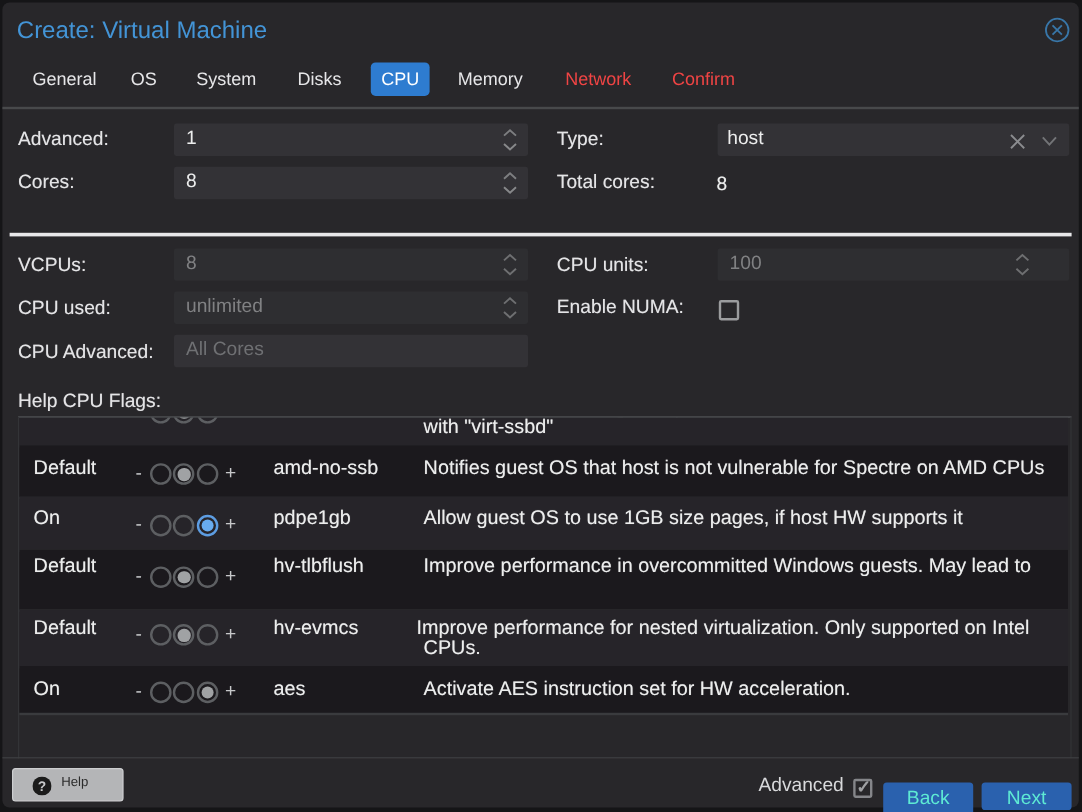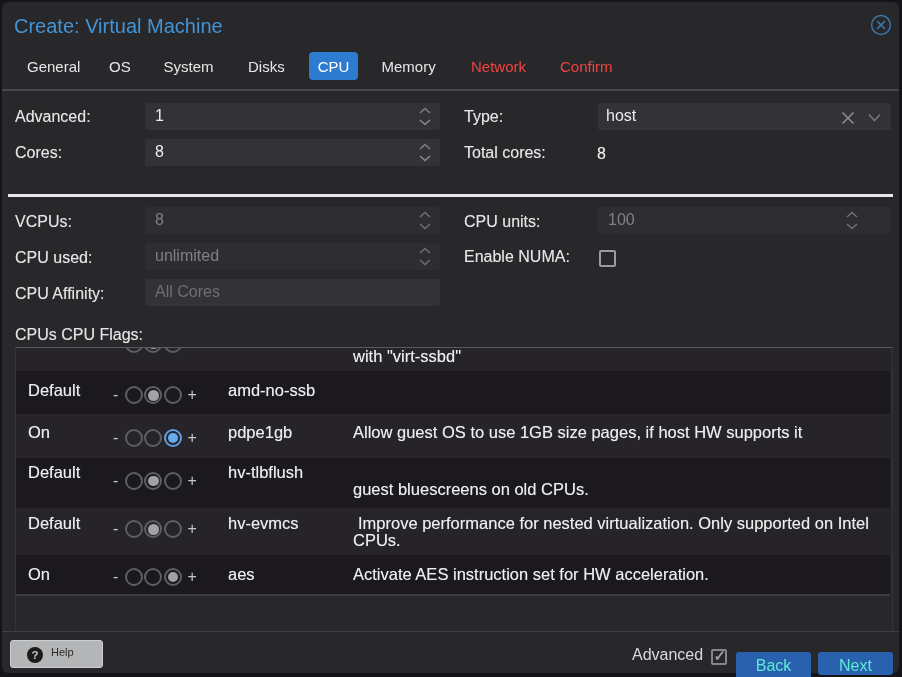--- a/index.html
+++ b/index.html
@@ -92,21 +92,21 @@
 <div class="sep" style="top:194px;"></div>
 
 <div class="lbl" style="left:15px;top:213px">VCPUs:</div>
 <div class="field" style="left:145px;top:207px;width:295px;background:#2e2e31;">
     <span class="val dis">8</span>
   </div>
 <div class="lbl" style="left:15px;top:249px">CPU used:</div>
 <div class="field" style="left:145px;top:243px;width:295px;background:#2e2e31;">
     <span class="val dis">unlimited</span>
   </div>
-<div class="lbl" style="left:15px;top:285px">CPU Affinity:</div>
+<div class="lbl" style="left:15px;top:285px">CPU Advanced:</div>
 <div class="field" style="left:145px;top:279px;width:295px;">
     <span class="val ph">All Cores</span>
   </div>
 <div class="lbl" style="left:464px;top:213px">CPU units:</div>
 <div class="field" style="left:598px;top:207px;width:293px;background:#2e2e31;">
     <span class="val dis">100</span>
   </div>
 <div class="lbl" style="left:464px;top:248px">Enable NUMA:</div>
 <div class="abs" style="left:599px;top:250px;width:13px;height:13px;border:2px solid #9b9c9e;border-radius:2px;"></div>
 <svg class="spin" style="left:417px;top:210px" width="16" height="22" viewBox="0 0 16 22">
@@ -115,21 +115,21 @@
   </svg>
 <svg class="spin" style="left:417px;top:246px" width="16" height="22" viewBox="0 0 16 22">
     <path d="M3 7 L8 2.5 L13 7" fill="none" stroke="#6e6f71" stroke-width="1.6"></path>
     <path d="M3 14 L8 18.5 L13 14" fill="none" stroke="#6e6f71" stroke-width="1.6"></path>
   </svg>
 <svg class="spin" style="left:844px;top:210px" width="16" height="22" viewBox="0 0 16 22">
     <path d="M3 7 L8 2.5 L13 7" fill="none" stroke="#6e6f71" stroke-width="1.6"></path>
     <path d="M3 14 L8 18.5 L13 14" fill="none" stroke="#6e6f71" stroke-width="1.6"></path>
   </svg>
 
-<div class="lbl" style="left:15px;top:326px">CPUs CPU Flags:</div>
+<div class="lbl" style="left:15px;top:326px">Help CPU Flags:</div>
 
 <div class="tbl">
     <div class="row light" style="top:0px;height:23px">
       <div class="slider" style="left:97px;top:-16px">
         <span class="mn">-</span>
         <div class="circ" style="left:11.7px"></div>
         <div class="circ" style="left:31.3px">
           <span class="dot grey"></span>
         </div>
         <div class="circ" style="left:50.900000000000006px"></div>
@@ -144,20 +144,21 @@
       <div class="slider" style="left:97px;top:12.5px">
         <span class="mn">-</span>
         <div class="circ" style="left:11.7px"></div>
         <div class="circ" style="left:31.3px">
           <span class="dot grey"></span>
         </div>
         <div class="circ" style="left:50.900000000000006px"></div>
         <span class="pl">+</span>
       </div>
       <div class="ct" style="left:212px;top:10.5px">amd-no-ssb</div>
+      <div class="ct" style="left:337px;top:10.5px">Notifies guest OS that host is not vulnerable for Spectre on AMD CPUs</div>
     </div>
     <div class="rsep" style="top:66px"></div>
     <div class="row light" style="top:66px;height:44px">
       <div class="ct" style="left:12px;top:10px">On</div>
       <div class="slider" style="left:97px;top:12px">
         <span class="mn">-</span>
         <div class="circ" style="left:11.7px"></div>
         <div class="circ" style="left:31.3px"></div>
         <div class="circ blue" style="left:50.900000000000006px">
           <span class="dot blue"></span>
@@ -173,36 +174,36 @@
       <div class="slider" style="left:97px;top:11px">
         <span class="mn">-</span>
         <div class="circ" style="left:11.7px"></div>
         <div class="circ" style="left:31.3px">
           <span class="dot grey"></span>
         </div>
         <div class="circ" style="left:50.900000000000006px"></div>
         <span class="pl">+</span>
       </div>
       <div class="ct" style="left:212px;top:5.5px">hv-tlbflush</div>
-      <div class="ct" style="left:337px;top:22.5px">guest bluescreens on old CPUs.</div>
+      <div class="ct" style="left:337px;top:5.5px">Improve performance in overcommitted Windows guests. May lead to</div>
     </div>
     <div class="rsep" style="top:160px"></div>
     <div class="row light" style="top:160px;height:47px">
       <div class="ct" style="left:12px;top:7px">Default</div>
       <div class="slider" style="left:97px;top:9.5px">
         <span class="mn">-</span>
         <div class="circ" style="left:11.7px"></div>
         <div class="circ" style="left:31.3px">
           <span class="dot grey"></span>
         </div>
         <div class="circ" style="left:50.900000000000006px"></div>
         <span class="pl">+</span>
       </div>
       <div class="ct" style="left:212px;top:7px">hv-evmcs</div>
-      <div class="ct" style="left:342px;top:7px">Improve performance for nested virtualization. Only supported on Intel</div>
+      <div class="ct" style="left:331px;top:7px">Improve performance for nested virtualization. Only supported on Intel</div>
       <div class="ct" style="left:337px;top:24px">CPUs.</div>
     </div>
     <div class="rsep" style="top:207px"></div>
     <div class="row dark" style="top:207px;height:39px">
       <div class="ct" style="left:12px;top:10.5px">On</div>
       <div class="slider" style="left:97px;top:10px">
         <span class="mn">-</span>
         <div class="circ" style="left:11.7px"></div>
         <div class="circ" style="left:31.3px"></div>
         <div class="circ" style="left:50.900000000000006px">

